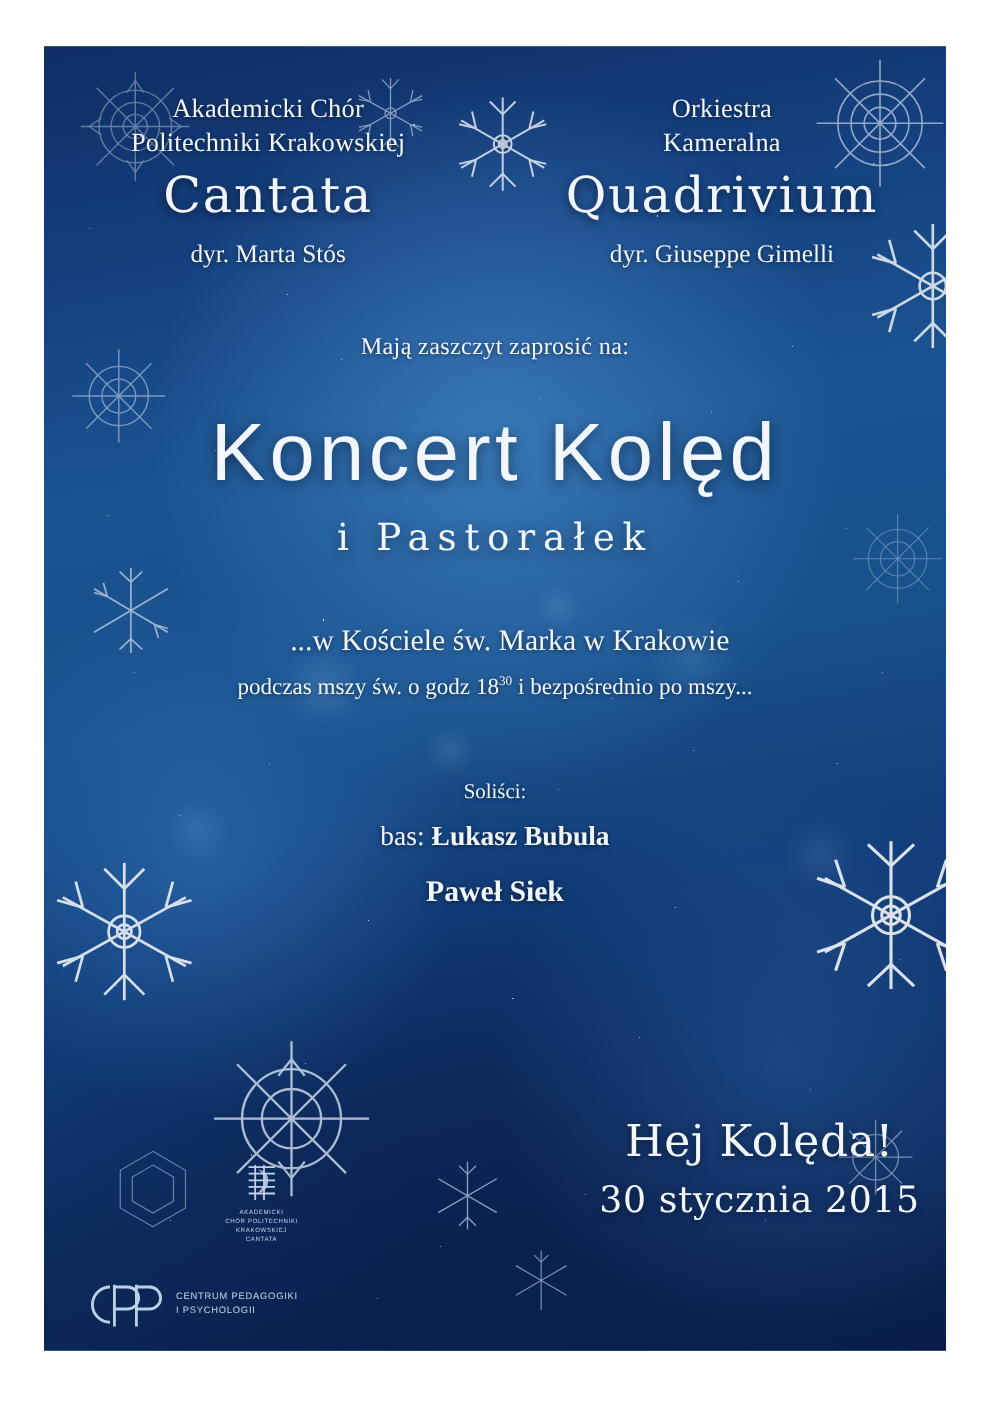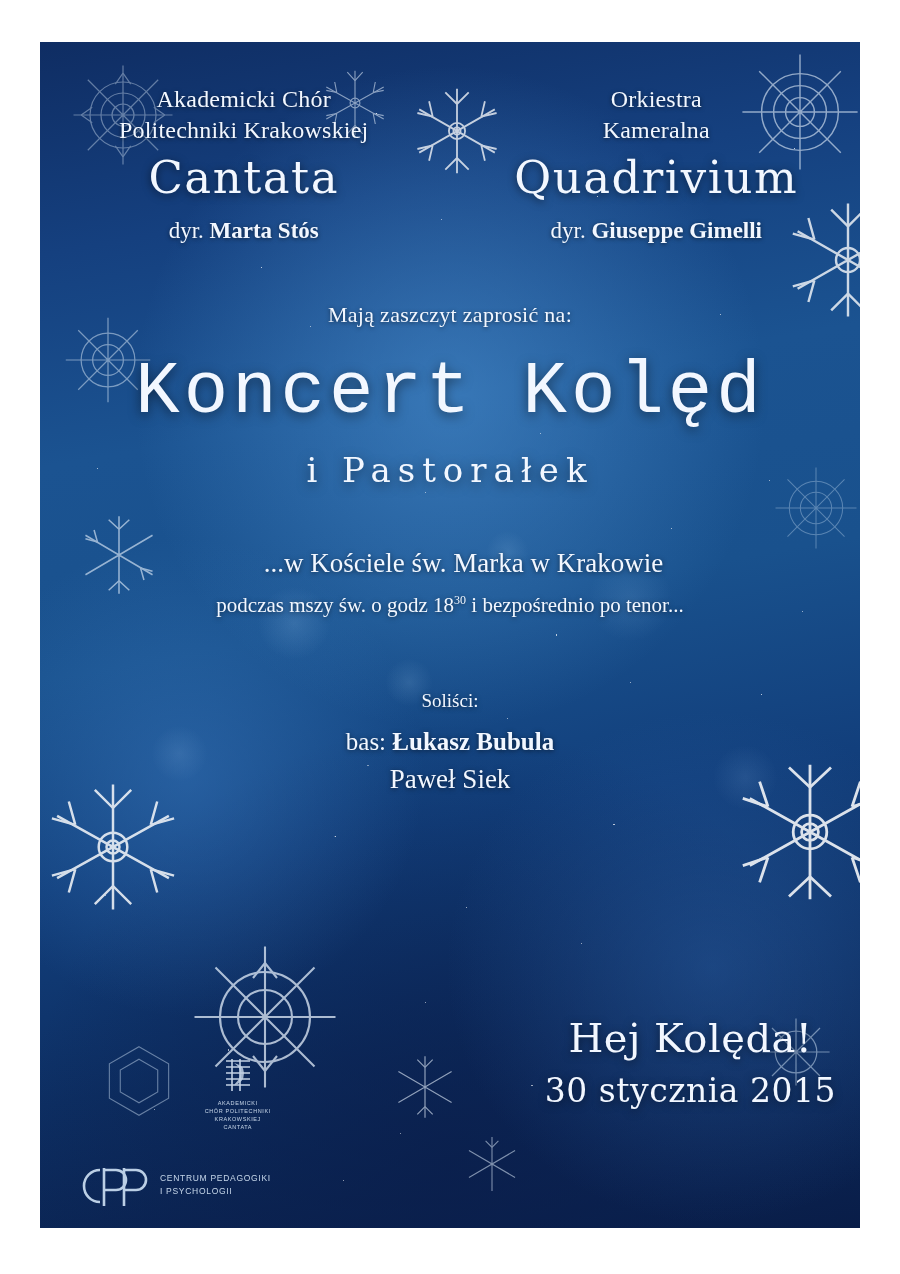--- a/index.html
+++ b/index.html
@@ -144,34 +144,34 @@
     letter-spacing: 1.5px;
     margin-top: 6px;
     font-weight: 400;
     text-shadow: 0 2px 8px rgba(0,0,0,.55);
   }
   .ens-cond {
     font-size: 23px;
     margin-top: 14px;
     text-shadow: 0 1px 4px rgba(0,0,0,.55);
   }
-  .ens-cond b { font-weight: bold; }
+  .ens-cond b { font-weight: normal; }
 
   .invite {
     margin-top: 58px;
     font-size: 22px;
     letter-spacing: .3px;
     text-shadow: 0 1px 4px rgba(0,0,0,.55);
   }
 
   .title-main {
-    font-family: Liberation Mono, monospace;
+    font-family: Liberation Sans, sans-serif;
     font-size: 74px;
     letter-spacing: 4px;
-    margin-top: 22px;
+    margin-top: 40px;
     text-shadow: 0 3px 12px rgba(0,0,0,.5);
     white-space: nowrap;
   }
   .title-sub {
     font-family: "DejaVu Serif", serif;
     font-size: 34px;
     letter-spacing: 7px;
     margin-top: 16px;
     text-shadow: 0 3px 12px rgba(0,0,0,.5);
   }
@@ -203,23 +203,23 @@
     text-shadow: 0 1px 5px rgba(0,0,0,.55);
   }
   .soloists-row b { font-weight: bold; }
 
   .arr-label {
     margin-top: 40px;
     font-size: 23px;
     text-shadow: 0 1px 5px rgba(0,0,0,.55);
   }
   .arr-name {
-    margin-top: 8px;
+    margin-top: 20px;
     font-size: 27px;
-    font-weight: normal;
+    font-weight: bold;
     text-shadow: 0 1px 5px rgba(0,0,0,.55);
   }
 
   .signoff {
     position: absolute;
     right: 24px;
     bottom: 118px;
     text-align: center;
   }
   .signoff-line1 {
@@ -460,21 +460,21 @@
       </div>
 
       <div class="invite">Mają zaszczyt zaprosić na:</div>
 
       <div class="title-main">Koncert Kolęd</div>
       <div class="title-sub">i Pastorałek</div>
 
       <div class="place">...w Kościele św. Marka w Krakowie</div>
       <div class="time">
         <span>podczas mszy św. o godz 18</span><sup>30</sup>
-        <span>i bezpośrednio po tenor...</span>
+        <span>i bezpośrednio po mszy...</span>
       </div>
 
       <div class="soloists-label">Soliści:</div>
       <div class="soloists-row">
         <div>
           <span>bas:</span>
           <b>Łukasz Bubula</b>
         </div>
       </div>
 

